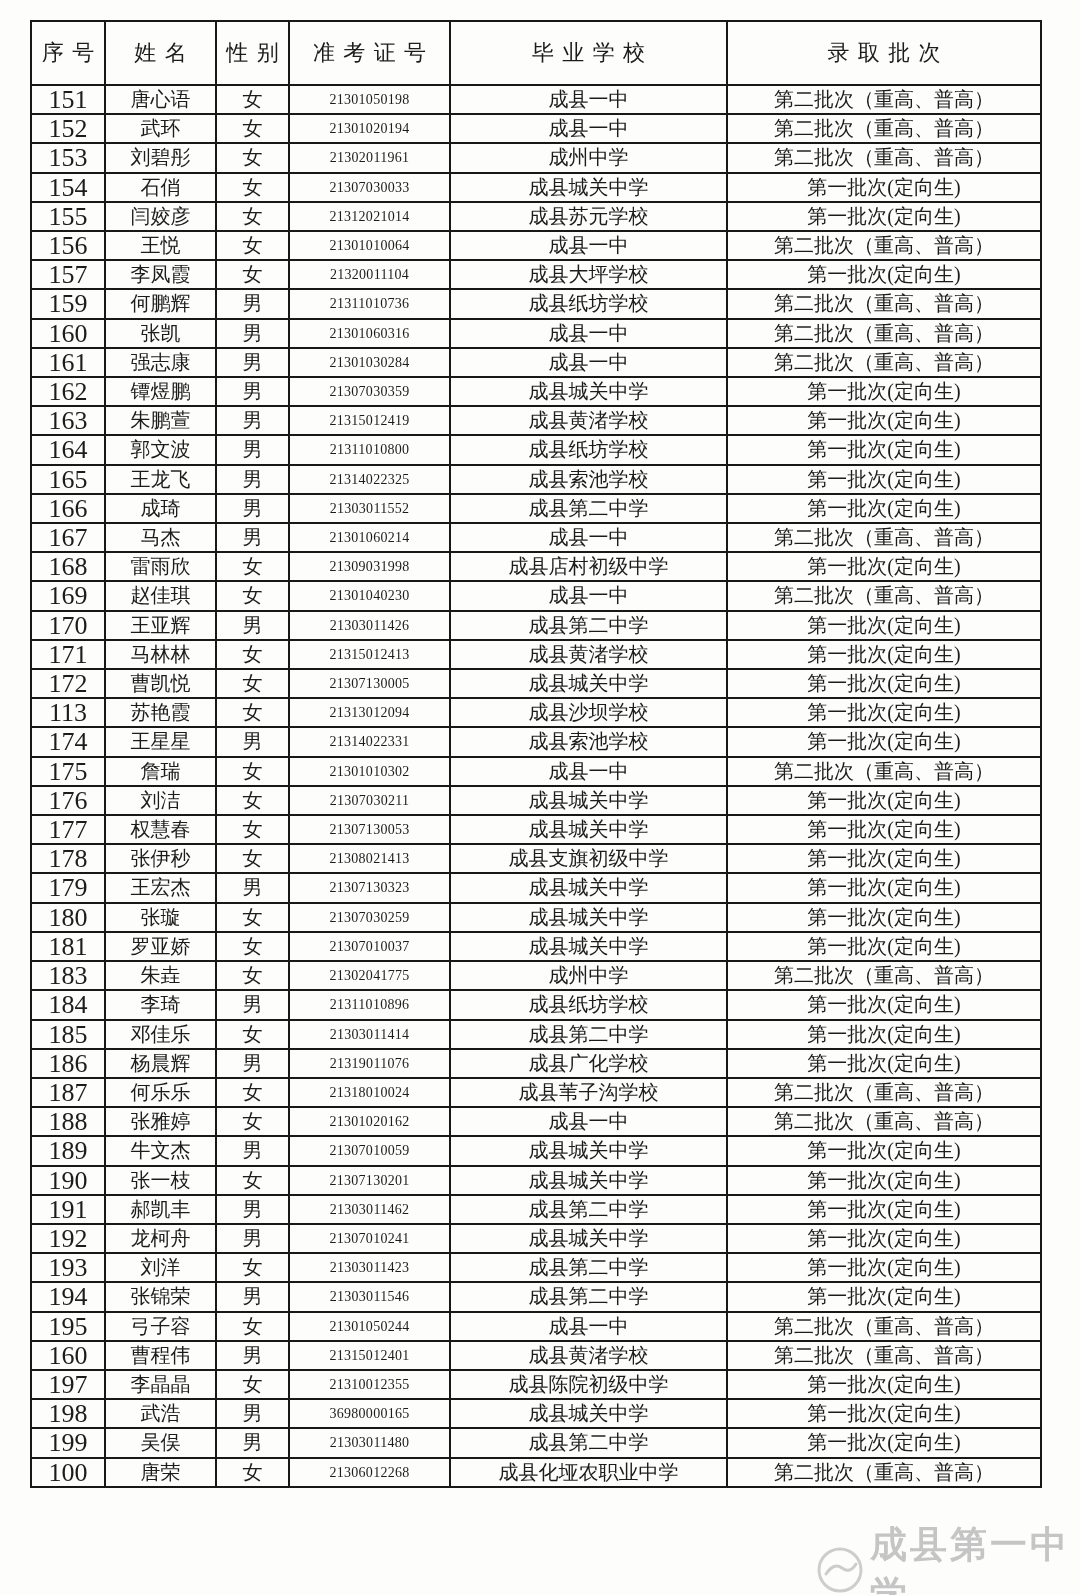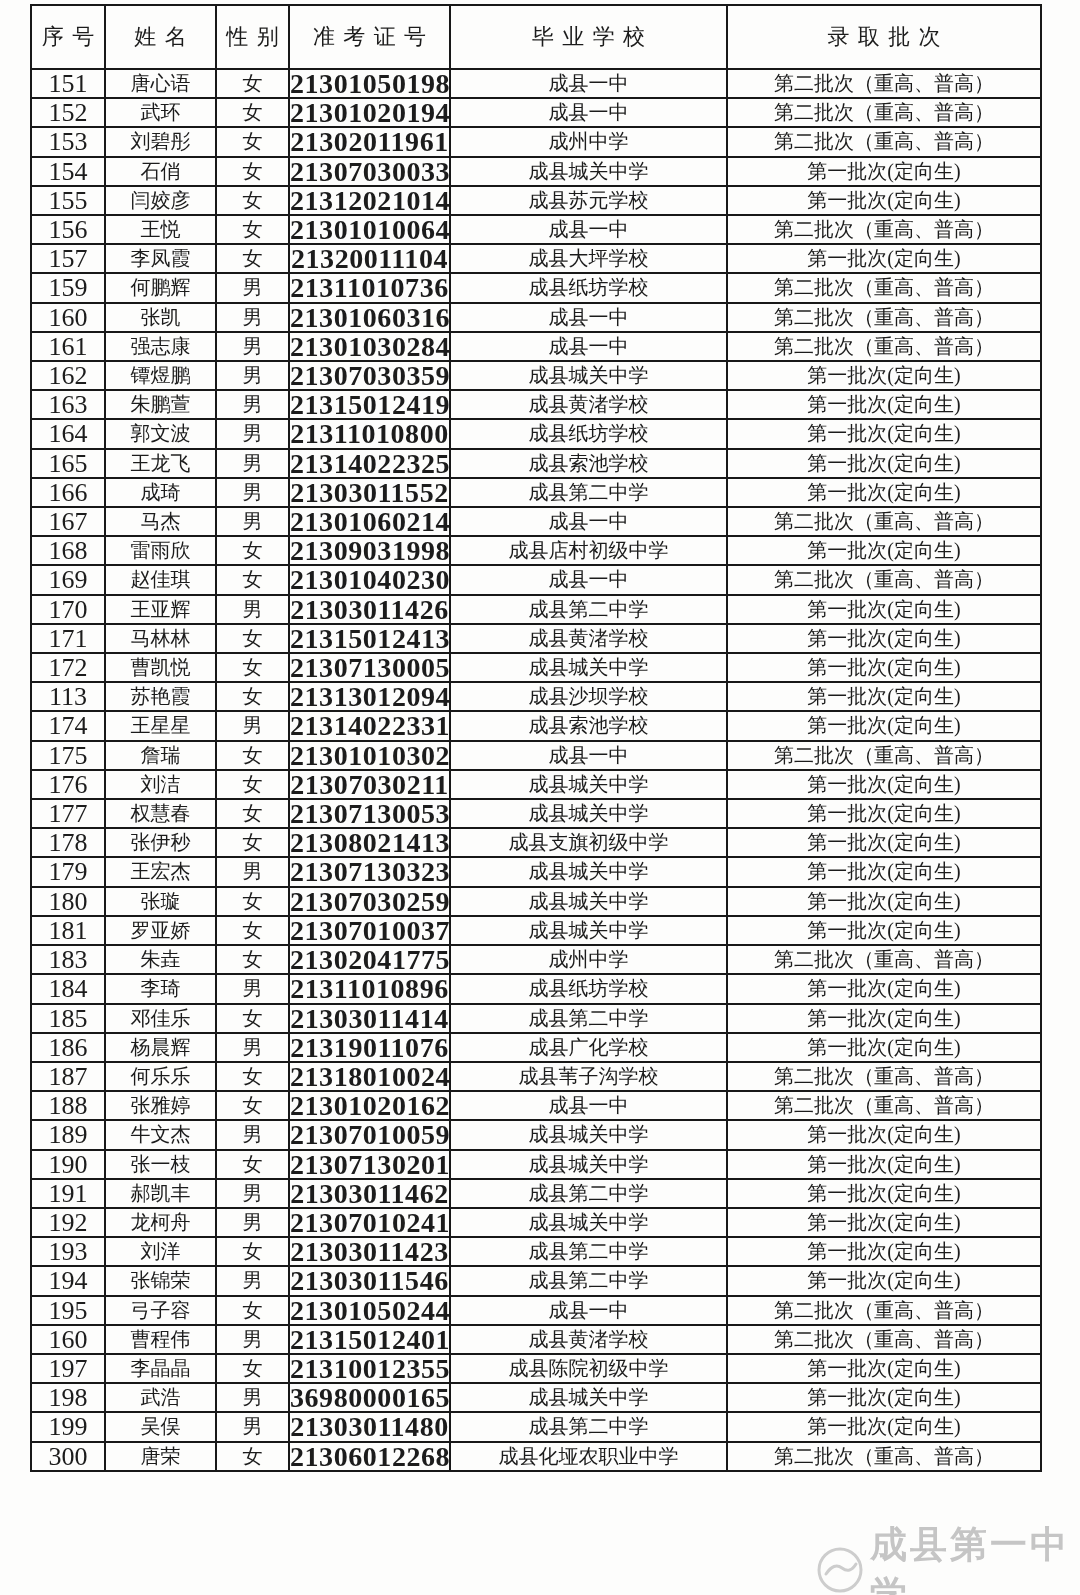--- a/index.html
+++ b/index.html
@@ -4,21 +4,21 @@
 <style>
   html,body { margin:0; padding:0; background:#ffffff; }
   .page {
     position:relative;
     width:1080px; height:1595px;
     background:#fdfdfc;
     overflow:hidden;
     font-family:"Liberation Serif","DejaVu Serif",serif;
   }
   table.roster {
-    position:absolute; left:30px; top:4px;
+    position:absolute; left:30px; top:20px;
     width:1010px;
     border-collapse:collapse;
     table-layout:fixed;
     color:#1c1c1c;
   }
   .roster th, .roster td {
     border:2px solid #181818;
     text-align:center;
     vertical-align:middle;
     padding:0;
@@ -30,21 +30,21 @@
     font-size:22px;
     font-weight:normal;
     letter-spacing:0.38em;
     text-indent:0.38em;
   }
   .roster tbody td {
     height:27.2px;
     line-height:27.2px;
     font-size:20px;
   }
-  .roster tbody td:nth-child(4) { font-size:28px; letter-spacing:0.02em;font-weight:bold; }
+  .roster tbody td:nth-child(4) { font-size:14px; letter-spacing:0.02em; }
   .roster tbody td:nth-child(1) { font-size:26px; }
   .watermark {
     position:absolute;
     left:816px; top:1520px;
     display:flex;
     align-items:center;
     gap:6px;
     color:#b9b9b9;
     opacity:0.82;
     pointer-events:none;
@@ -453,21 +453,21 @@
         </tr>
         <tr>
           <td>199</td>
           <td>吴俣</td>
           <td>男</td>
           <td>21303011480</td>
           <td>成县第二中学</td>
           <td>第一批次(定向生)</td>
         </tr>
         <tr>
-          <td>300</td>
+          <td>100</td>
           <td>唐荣</td>
           <td>女</td>
           <td>21306012268</td>
           <td>成县化垭农职业中学</td>
           <td>第二批次（重高、普高）</td>
         </tr>
       </tbody>
   </table>
 
   <div class="watermark">

